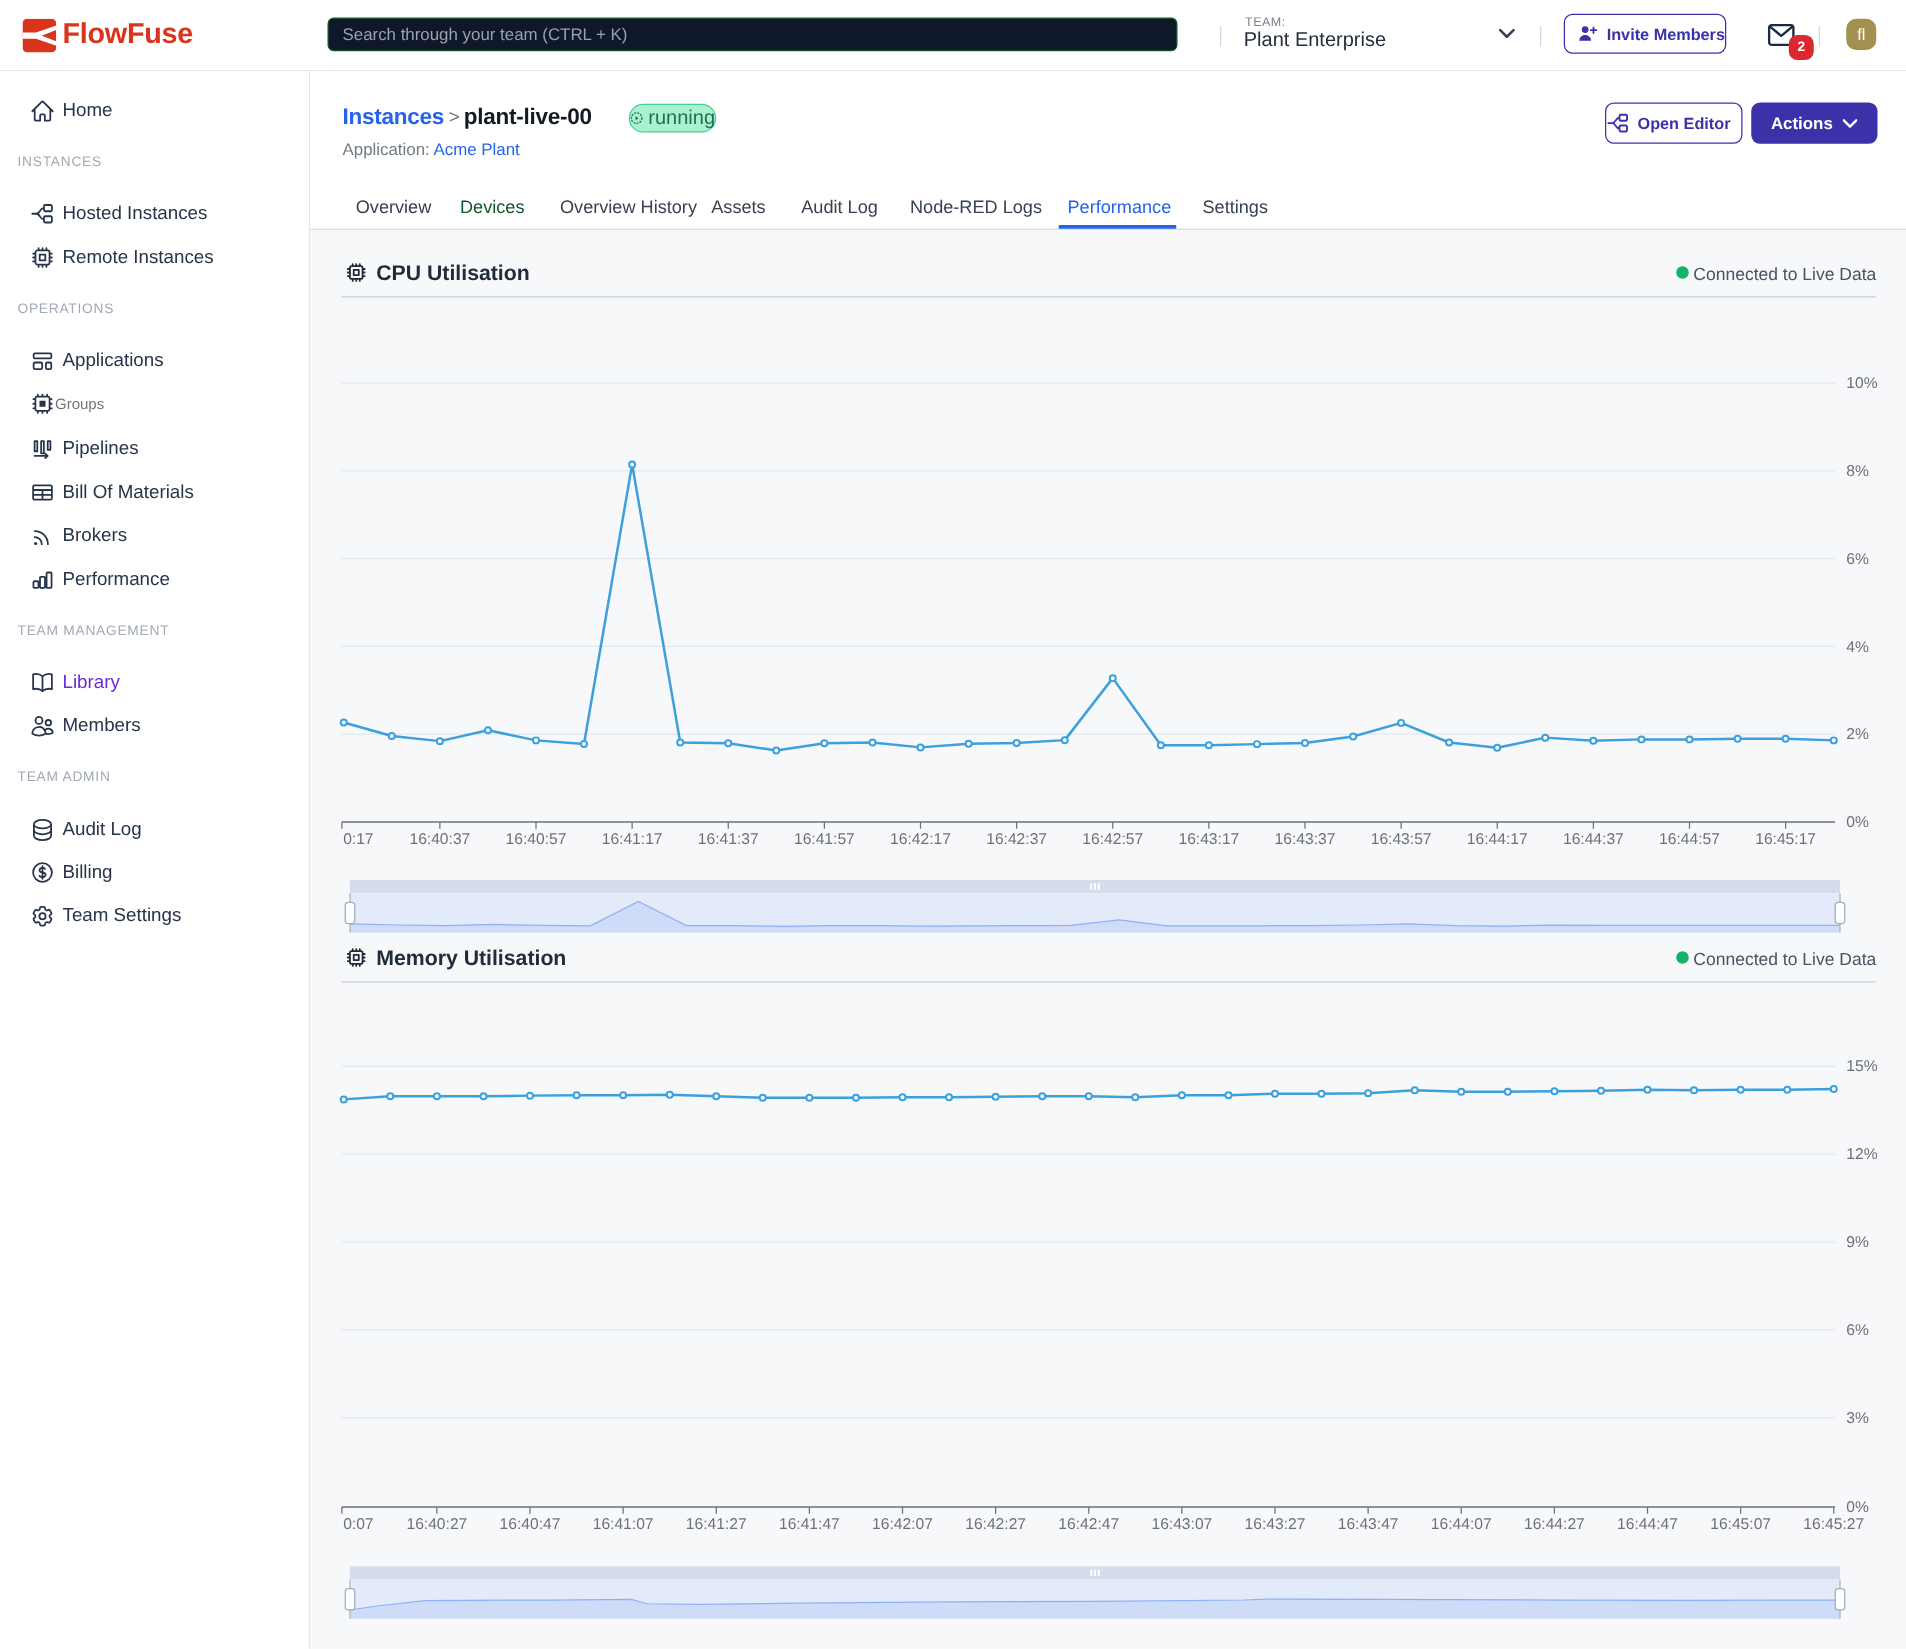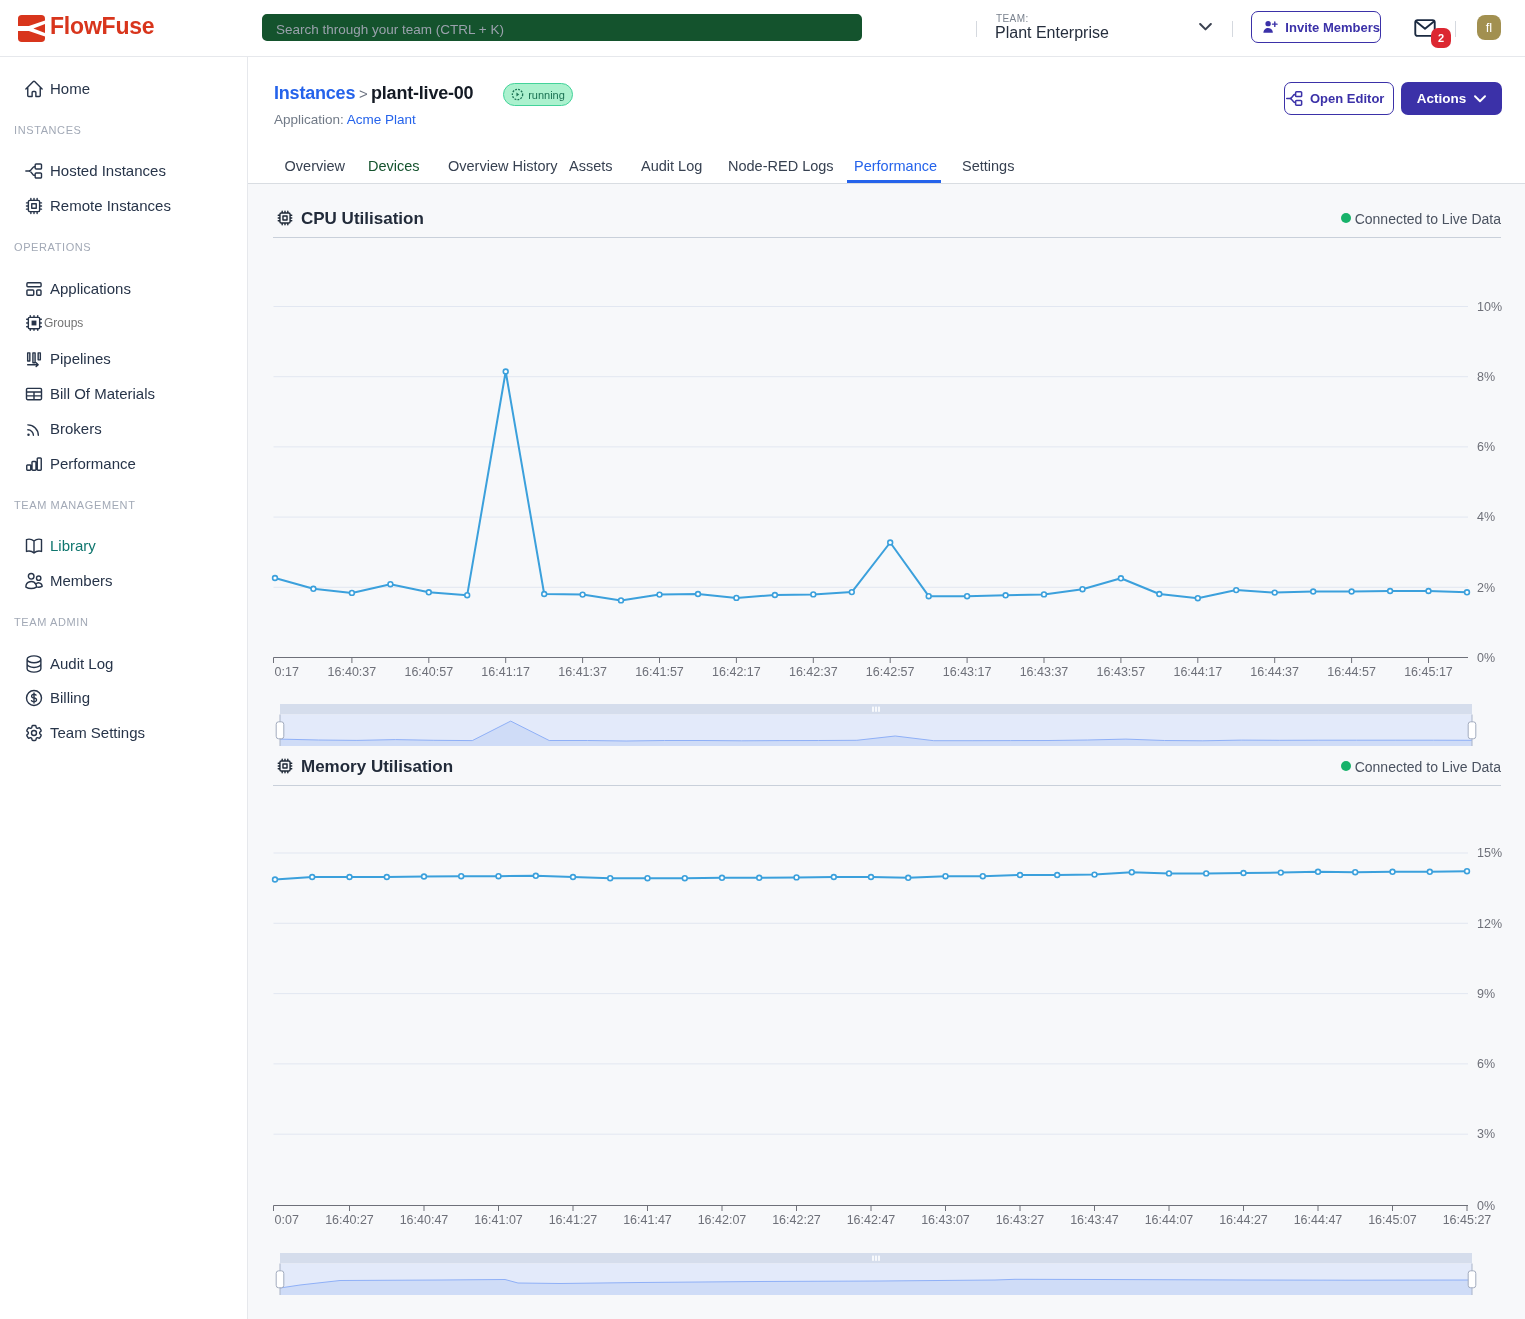--- a/index.html
+++ b/index.html
@@ -6,21 +6,21 @@
 </style></head>
 <body>
 <div class="abs" style="left:0;top:0;width:1525px;height:1319px">
 
 <div class="abs" style="left:0;top:0;width:1525px;height:57px;background:#fff;border-bottom:1px solid #e6e8ec">
 <svg style="position:absolute;left:18px;top:15px" width="27" height="27" viewBox="0 0 100 100">
 <rect width="100" height="100" rx="14" fill="#d8351c"></rect>
 <path d="M0 41 L40 41 L100 20 L100 33 L57 50 L100 67 L100 80 L40 59 L0 59 Z" fill="#ffffff"></path>
 </svg>
 <div class="abs" style="left:50px;top:13px;font-size:23px;font-weight:bold;color:#d8351c;letter-spacing:-0.2px">FlowFuse</div>
-<div class="abs" style="left:262px;top:14px;width:600px;height:27px;border:3px solid #14532d;border-radius:5px;background:#14532d">
+<div class="abs" style="left:262px;top:14px;width:680px;height:27px;border:1px solid #14532d;border-radius:5px;background:#0f172a">
   <div style="margin:5px 0 0 11px;font-size:13.5px;color:#9aa1ac">Search through your team (CTRL + K)</div>
 </div>
 <div class="abs" style="left:976px;top:21px;width:1px;height:16px;background:#d5d9df"></div>
 <div class="abs" style="left:996px;top:13px;font-size:10px;color:#7a828e;letter-spacing:.4px">TEAM:</div>
 <div class="abs" style="left:995px;top:24px;font-size:16px;color:#252e3d">Plant Enterprise</div>
 <svg style="position:absolute;left:1199px;top:23px" width="13" height="8" viewBox="0 0 12 7.5" fill="none">
         <path d="M1 1l5 5 5-5" stroke="#3a4150" stroke-width="1.9" stroke-linecap="round" stroke-linejoin="round"></path>
       </svg>
 <div class="abs" style="left:1232px;top:21px;width:1px;height:16px;background:#d5d9df"></div>
 <div class="abs" style="left:1251px;top:11px;width:130px;height:32px;border:1.4px solid #3b31a8;border-radius:7px;background:#fff;display:flex;align-items:center;justify-content:flex-end;gap:6px">
@@ -75,21 +75,21 @@
         <path d="M4.6 12.9a6.7 6.7 0 016.7 6.7 M4.6 7a12.6 12.6 0 0112.6 12.6" stroke="#273449" stroke-width="1.7" stroke-linecap="round" stroke-linejoin="round"></path>
       </svg>
 <div style="position:absolute;left:50px;top:362px;height:20px;line-height:20px;font-size:15px;color:#273449">Brokers</div>
 <svg style="position:absolute;left:24px;top:397px" width="20" height="20" viewBox="0 0 24 24" fill="none">
         <path d="M4.2 13.2h3a.9.9 0 01.9.9v4.5a.9.9 0 01-.9.9h-3a.9.9 0 01-.9-.9v-4.5a.9.9 0 01.9-.9z M10.5 9h3a.9.9 0 01.9.9v8.7a.9.9 0 01-.9.9h-3a.9.9 0 01-.9-.9V9.9a.9.9 0 01.9-.9z M16.8 4.8h3a.9.9 0 01.9.9v12.9a.9.9 0 01-.9.9h-3a.9.9 0 01-.9-.9V5.7a.9.9 0 01.9-.9z" stroke="#273449" stroke-width="1.7" stroke-linecap="round" stroke-linejoin="round"></path>
       </svg>
 <div style="position:absolute;left:50px;top:397px;height:20px;line-height:20px;font-size:15px;color:#273449">Performance</div>
 <svg style="position:absolute;left:24px;top:479px" width="20" height="20" viewBox="0 0 24 24" fill="none">
         <path d="M12 6.042A8.967 8.967 0 006 3.75c-1.052 0-2.062.18-3 .512v14.25A8.987 8.987 0 016 18c2.305 0 4.408.867 6 2.292m0-14.25a8.966 8.966 0 016-2.292c1.052 0 2.062.18 3 .512v14.25A8.987 8.987 0 0018 18a8.967 8.967 0 00-6 2.292m0-14.25v14.25" stroke="#273449" stroke-width="1.7" stroke-linecap="round" stroke-linejoin="round"></path>
       </svg>
-<div style="position:absolute;left:50px;top:479px;height:20px;line-height:20px;font-size:15px;color:#0f766e">Library</div>
+<div style="position:absolute;left:50px;top:479px;height:20px;line-height:20px;font-size:15px;color:#6d28d9">Library</div>
 <svg style="position:absolute;left:24px;top:514px" width="20" height="20" viewBox="0 0 24 24" fill="none">
         <path d="M15 19.128a9.38 9.38 0 002.625.372 9.337 9.337 0 004.121-.952 4.125 4.125 0 00-7.533-2.493M15 19.128v-.003c0-1.113-.285-2.16-.786-3.07M15 19.128v.106A12.318 12.318 0 018.624 21c-2.331 0-4.512-.645-6.374-1.766l-.001-.109a6.375 6.375 0 0111.964-3.07M12 6.375a3.375 3.375 0 11-6.75 0 3.375 3.375 0 016.75 0zm8.25 2.25a2.625 2.625 0 11-5.25 0 2.625 2.625 0 015.25 0z" stroke="#273449" stroke-width="1.7" stroke-linecap="round" stroke-linejoin="round"></path>
       </svg>
 <div style="position:absolute;left:50px;top:514px;height:20px;line-height:20px;font-size:15px;color:#273449">Members</div>
 <svg style="position:absolute;left:24px;top:597px" width="20" height="20" viewBox="0 0 24 24" fill="none">
         <path d="M20.25 6.375c0 2.278-3.694 4.125-8.25 4.125S3.75 8.653 3.75 6.375m16.5 0c0-2.278-3.694-4.125-8.25-4.125S3.75 4.097 3.75 6.375m16.5 0v11.25c0 2.278-3.694 4.125-8.25 4.125s-8.25-1.847-8.25-4.125V6.375m16.5 5.625c0 2.278-3.694 4.125-8.25 4.125s-8.25-1.847-8.25-4.125" stroke="#273449" stroke-width="1.7" stroke-linecap="round" stroke-linejoin="round"></path>
       </svg>
 <div style="position:absolute;left:50px;top:597px;height:20px;line-height:20px;font-size:15px;color:#273449">Audit Log</div>
 <svg style="position:absolute;left:24px;top:631px" width="20" height="20" viewBox="0 0 24 24" fill="none">
         <path d="M12 6v12m-3-2.818l.879.659c1.171.879 3.07.879 4.242 0 1.172-.879 1.172-2.303 0-3.182C13.536 12.219 12.768 12 12 12c-.725 0-1.45-.22-2.003-.659-1.106-.879-1.106-2.303 0-3.182s2.9-.879 4.006 0l.415.33M21 12a9 9 0 11-18 0 9 9 0 0118 0z" stroke="#273449" stroke-width="1.7" stroke-linecap="round" stroke-linejoin="round"></path>
@@ -107,21 +107,21 @@
 
 <div class="abs" style="left:248px;top:57px;width:1277px;height:127px;background:#fff;border-bottom:1px solid #d9dde2">
 <div class="abs" style="left:26px;top:26px;font-size:18px;font-weight:bold;color:#2563eb;letter-spacing:-0.2px">Instances</div>
 <div class="abs" style="left:111px;top:28px;font-size:15px;color:#6b7280">&gt;</div>
 <div class="abs" style="left:123px;top:26px;font-size:18px;font-weight:bold;color:#141a24;letter-spacing:-0.2px">plant-live-00</div>
 <div class="abs" style="left:255px;top:26px;width:70px;height:23px;border:1px solid #43d39a;border-radius:12px;background:#abf1ce;display:flex;align-items:center;justify-content:center;gap:4px">
   <svg width="13" height="13" viewBox="0 0 24 24" fill="none">
           <circle cx="12" cy="12" r="9.5" stroke="#1a7253" stroke-width="2.4" stroke-dasharray="3.4 2.2"></circle>
           <path d="M10 8.2l5.2 3.8-5.2 3.8z" fill="#1a7253"></path>
         </svg>
-        <span style="font-size:11px;color:#1a7253">running</span>
+        <span style="font-size:16px;color:#1a7253">running</span>
 </div>
 <div class="abs" style="left:26px;top:55px;font-size:13.5px;color:#717a87">Application: <span style="color:#2563eb">Acme Plant</span></div>
 <div class="abs" style="left:1036px;top:25px;width:110px;height:33px;border:1.3px solid #3b31a8;border-radius:7px;background:#fff;display:flex;align-items:center;justify-content:flex-start;gap:6px">
   <svg width="19" height="19" viewBox="0 0 24 24" fill="none">
           <path d="M2.2 12h3.6 M5.8 12c4.4 0 3.2-5.4 7.4-5.4 M5.8 12c4.4 0 3.2 5.4 7.4 5.4 M14.6 3.6h5.2a1.2 1.2 0 011.2 1.2v3.6a1.2 1.2 0 01-1.2 1.2h-5.2a1.2 1.2 0 01-1.2-1.2V4.8a1.2 1.2 0 011.2-1.2z M14.6 14.4h5.2a1.2 1.2 0 011.2 1.2v3.6a1.2 1.2 0 01-1.2 1.2h-5.2a1.2 1.2 0 01-1.2-1.2v-3.6a1.2 1.2 0 011.2-1.2z" stroke="#3b31a8" stroke-width="1.9" stroke-linecap="round" stroke-linejoin="round"></path>
         </svg>
         <span style="font-size:13px;font-weight:bold;color:#3b31a8">Open Editor</span>
 </div>
 <div class="abs" style="left:1153px;top:25px;width:101px;height:33px;border-radius:7px;background:#3b31a8;display:flex;align-items:center;justify-content:center;gap:8px">
   <span style="font-size:13.5px;font-weight:bold;color:#fff">Actions</span>

